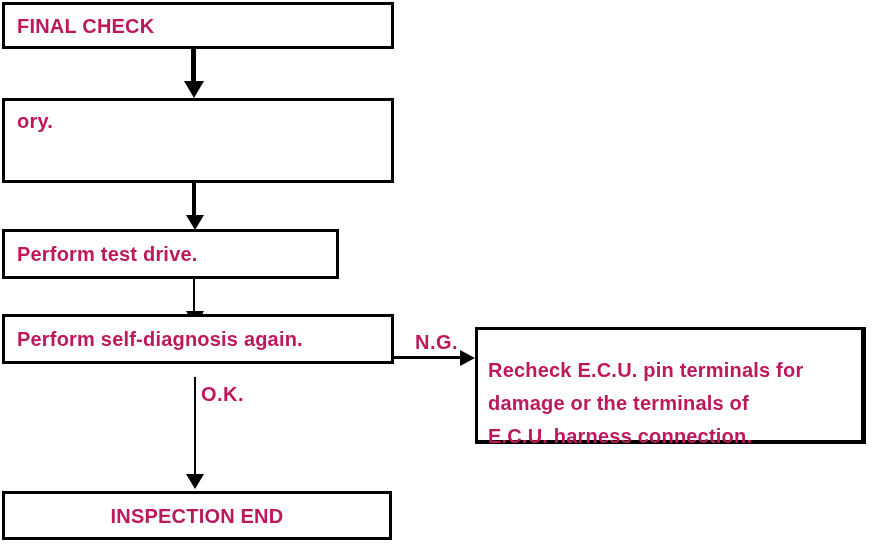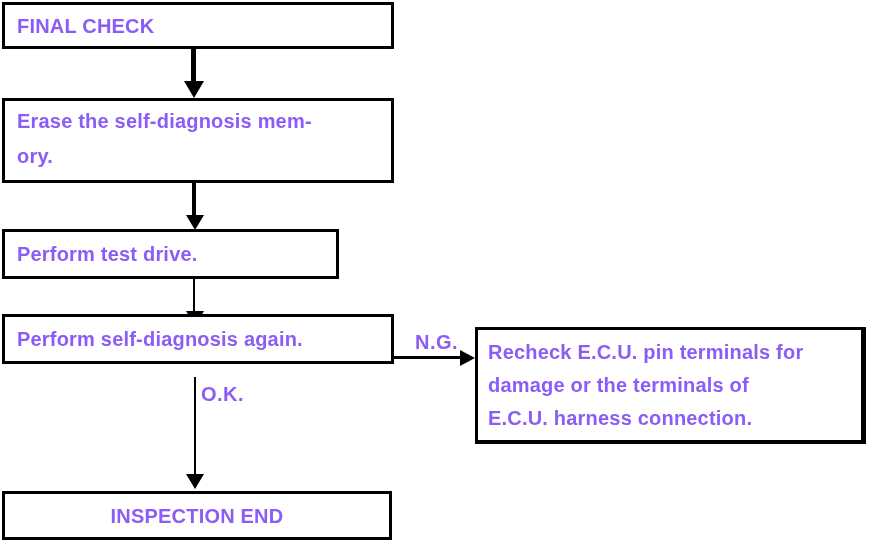--- a/index.html
+++ b/index.html
@@ -7,21 +7,21 @@
     padding: 0;
     background: #ffffff;
   }
   .canvas {
     position: relative;
     width: 880px;
     height: 544px;
     background: #ffffff;
     font-family: "Liberation Sans", sans-serif;
     font-weight: bold;
-    color: #8b5cf6;
+    color: #be185d;
     overflow: hidden;
   }
   .box {
     position: absolute;
     box-sizing: border-box;
     background: #ffffff;
     border: 3px solid #000000;
     font-size: 20px;
     letter-spacing: 0.2px;
     line-height: 1.1;
@@ -41,21 +41,21 @@
     padding: 3px 12px 0 12px;
   }
   .box.multiline .tline {
     display: block;
     line-height: 35px;
     white-space: nowrap;
   }
   #node-recheck-ecu {
     border-right-width: 5px;
     border-bottom-width: 4px;
-    padding-top: 6px;
+    padding-top: 24px;
     padding-left: 10px;
   }
   #node-recheck-ecu .tline {
     line-height: 33px;
   }
   
   #node-final-check    { left: 2px;   top: 2px;   width: 392px; height: 47px;  }
   #node-erase-memory   { left: 2px;   top: 98px;  width: 392px; height: 85px;  }
   #node-test-drive     { left: 2px;   top: 229px; width: 337px; height: 50px;  }
   #node-self-diagnosis { left: 2px;   top: 314px; width: 392px; height: 50px;  }
@@ -108,21 +108,20 @@
 <div class="canvas">
 
   <div class="box single" id="node-final-check">
     <span>FINAL CHECK</span>
   </div>
 
   <div class="shaft" id="arrow1-shaft"></div>
   <div class="ah down" id="arrow1-head"></div>
 
   <div class="box multiline" id="node-erase-memory">
-    <span class="tline">Erase the self-diagnosis mem-</span>
     <span class="tline">ory.</span>
   </div>
 
   <div class="shaft" id="arrow2-shaft"></div>
   <div class="ah down" id="arrow2-head"></div>
 
   <div class="box single" id="node-test-drive">
     <span>Perform test drive.</span>
   </div>
 

